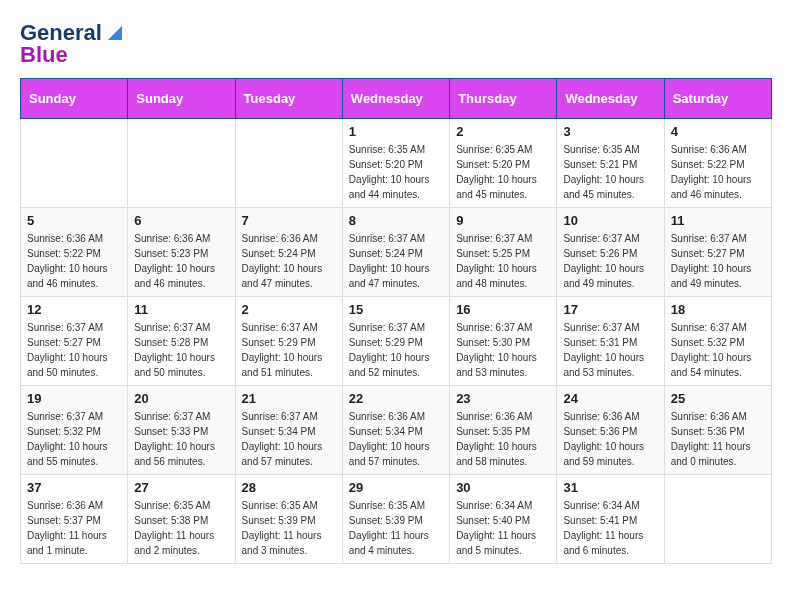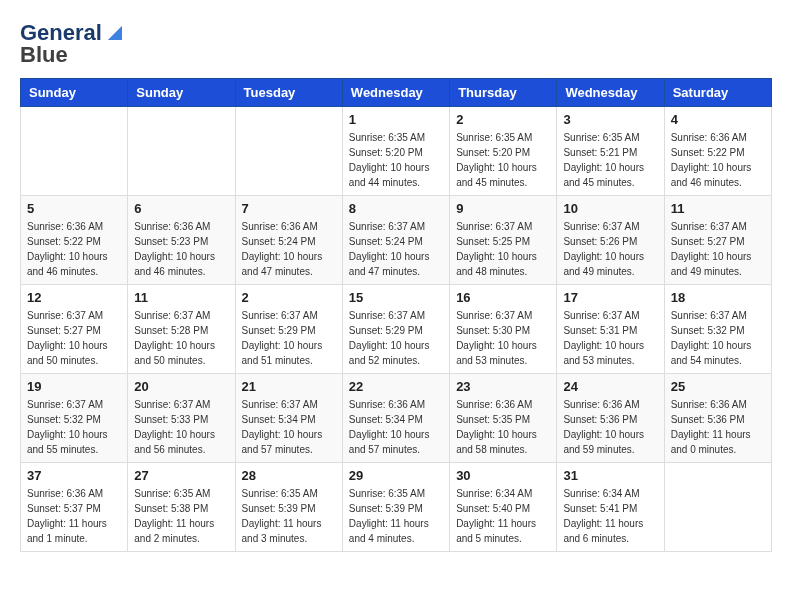--- a/index.html
+++ b/index.html
@@ -33,26 +33,26 @@
     .location {
       font-size: 14px;
       color: #333;
     }
     .calendar {
       width: 100%;
       border-collapse: collapse;
       border: 1px solid #ccc;
     }
     .calendar th {
-      background: #1d4ed8;
+      background: #d946ef;
       color: #fff;
       font-size: 13px;
       font-weight: bold;
       text-align: left;
-      padding: 6px 8px;
+      padding: 12px 8px;
       border: 1px solid #1a4fa0;
       margin-left: 9px;
     }
     .calendar td {
       vertical-align: top;
       padding: 5px 6px;
       font-size: 10.5px;
       color: #222;
       border: 1px solid #ddd;
       width: calc(100% / 7);
@@ -85,21 +85,21 @@
 
 <div class="header">
   <div class="logo">
     <div style="display:flex;align-items:center;">
       <span style="font-size:22px;font-weight:bold;color:#1a3a6b;">General</span>
       <svg width="22" height="22" viewBox="0 0 22 22" style="margin-left:2px;">
         <path d="M4 18 L18 4 L18 18 Z" fill="#2563c7"></path>
         <path d="M4 18 L18 18 L18 4 Z" fill="#5a9fff" opacity="0.5"></path>
       </svg>
     </div>
-    <span style="font-size:22px;font-weight:bold;color:#404040;margin-top:-4px;">Blue</span>
+    <span style="font-size:22px;font-weight:bold;color:#a21caf;margin-top:-4px;">Blue</span>
   </div>
   <div class="title-block">
     <div class="month-title"></div>
     <div class="location"></div>
   </div>
 </div>
 
 <table class="calendar">
   <thead>
     <tr>

